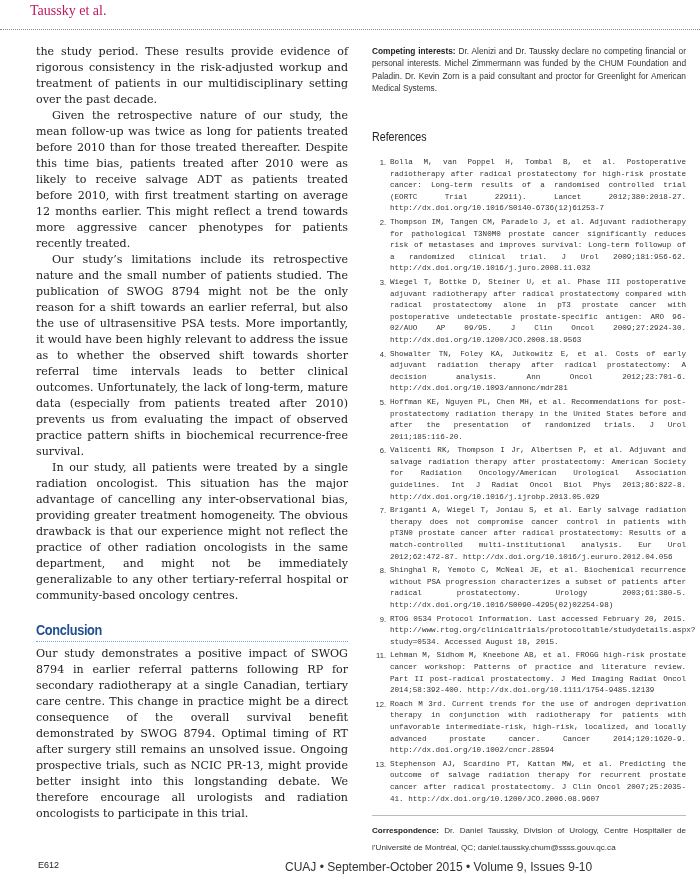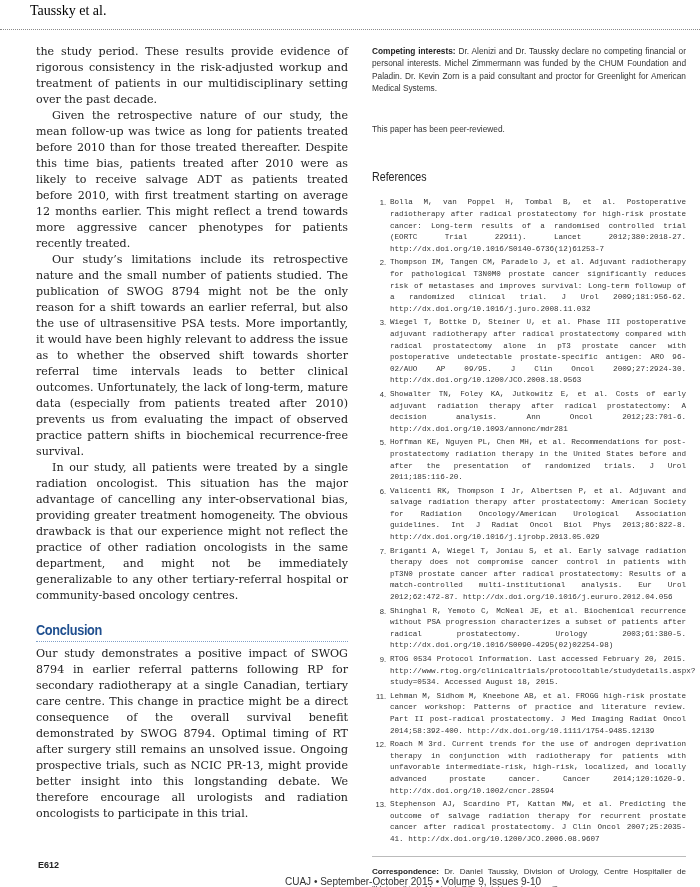--- a/index.html
+++ b/index.html
@@ -1,19 +1,19 @@
 <!DOCTYPE html>
 <html><head>
 <meta charset="utf-8">
 <style>
   html, body { margin: 0; padding: 0; background: #ffffff; }
   body { width: 700px; height: 887px; position: relative; overflow: hidden; }
   .header-author {
     position: absolute; left: 30px; top: 3px;
-    font-family: "Liberation Serif", serif; font-size: 14px; color: #000000;
+    font-family: "Liberation Serif", serif; font-size: 14px; color: #be185d;
   }
   .header-rule {
     position: absolute; left: 0; right: 0; top: 29px;
     border-top: 1px dotted #8a8a8a;
   }
   .left-col {
     position: absolute; left: 36px; top: 44px; width: 312px;
     font-family: "DejaVu Serif", serif; font-size: 11.1px; line-height: 16px;
     color: #222; text-align: justify;
   }
@@ -40,46 +40,45 @@
     transform: scaleX(0.82); transform-origin: left;
   }
   ol.refs { list-style: none; margin: 0; padding: 0; }
   ol.refs li { position: relative; padding-left: 18px; margin-bottom: 2px; font-size: 7.6px; line-height: 11.6px; }
   ol.refs li .num { position: absolute; left: 0; top: 0; width: 14px; text-align: right; }
   ol.refs li .text { display: block; font-family: Liberation Mono, monospace; }
   .corr-rule { border-top: 1px solid #bbb; margin: 10px 0 6px 0; }
   .corr { font-size: 8.1px; line-height: 17px; }
   .footer-page {
     position: absolute; left: 38px; top: 860px;
-    font-family: "Liberation Sans", sans-serif; font-weight: bold; font-size: 9px; color: #222;
+    font-family: "Liberation Sans", sans-serif; font-weight: normal; font-size: 9px; color: #222;
   }
   .footer-journal {
     position: absolute; left: 285px; top: 860px;
-    font-family: "Liberation Sans", sans-serif; font-size: 10px; color: #333; margin-top: 16px;
+    font-family: "Liberation Sans", sans-serif; font-size: 12px; color: #333;
   }
 </style>
 </head>
 <body>
 
 <div class="header-author">Taussky et al.</div>
 <div class="header-rule"></div>
 
 <div class="left-col">
   <p>the study period. These results provide evidence of rigorous consistency in the risk-adjusted workup and treatment of patients in our multidisciplinary setting over the past decade.</p>
   <p class="indent">Given the retrospective nature of our study, the mean follow-up was twice as long for patients treated before 2010 than for those treated thereafter. Despite this time bias, patients treated after 2010 were as likely to receive salvage ADT as patients treated before 2010, with first treatment starting on average 12 months earlier. This might reflect a trend towards more aggressive cancer phenotypes for patients recently treated.</p>
   <p class="indent">Our study’s limitations include its retrospective nature and the small number of patients studied. The publication of SWOG 8794 might not be the only reason for a shift towards an earlier referral, but also the use of ultrasensitive PSA tests. More importantly, it would have been highly relevant to address the issue as to whether the observed shift towards shorter referral time intervals leads to better clinical outcomes. Unfortunately, the lack of long-term, mature data (especially from patients treated after 2010) prevents us from evaluating the impact of observed practice pattern shifts in biochemical recurrence-free survival.</p>
   <p class="indent">In our study, all patients were treated by a single radiation oncologist. This situation has the major advantage of cancelling any inter-observational bias, providing greater treatment homogeneity. The obvious drawback is that our experience might not reflect the practice of other radiation oncologists in the same department, and might not be immediately generalizable to any other tertiary-referral hospital or community-based oncology centres.</p>
   <div class="section-heading">Conclusion</div>
   <div class="section-rule"></div>
   <p>Our study demonstrates a positive impact of SWOG 8794 in earlier referral patterns following RP for secondary radiotherapy at a single Canadian, tertiary care centre. This change in practice might be a direct consequence of the overall survival benefit demonstrated by SWOG 8794. Optimal timing of RT after surgery still remains an unsolved issue. Ongoing prospective trials, such as NCIC PR-13, might provide better insight into this longstanding debate. We therefore encourage all urologists and radiation oncologists to participate in this trial.</p>
 </div>
 
 <div class="right-col">
   <p><span class="label-bold">Competing interests:</span><span> Dr. Alenizi and Dr. Taussky declare no competing financial or personal interests. Michel Zimmermann was funded by the CHUM Foundation and Paladin. Dr. Kevin Zorn is a paid consultant and proctor for Greenlight for American Medical Systems.</span></p>
-  <p class="peer">This paper has been peer-reviewed.</p>
   <div class="refs-heading">References</div>
   <ol class="refs">
     <li>
         <span class="num">1.</span>
         <span class="text">Bolla M, van Poppel H, Tombal B, et al. Postoperative radiotherapy after radical prostatectomy for high-risk prostate cancer: Long-term results of a randomised controlled trial (EORTC Trial 22911). Lancet 2012;380:2018-27. http://dx.doi.org/10.1016/S0140-6736(12)61253-7</span>
       </li>
     <li>
         <span class="num">2.</span>
         <span class="text">Thompson IM, Tangen CM, Paradelo J, et al. Adjuvant radiotherapy for pathological T3N0M0 prostate cancer significantly reduces risk of metastases and improves survival: Long-term followup of a randomized clinical trial. J Urol 2009;181:956-62. http://dx.doi.org/10.1016/j.juro.2008.11.032</span>
       </li>

